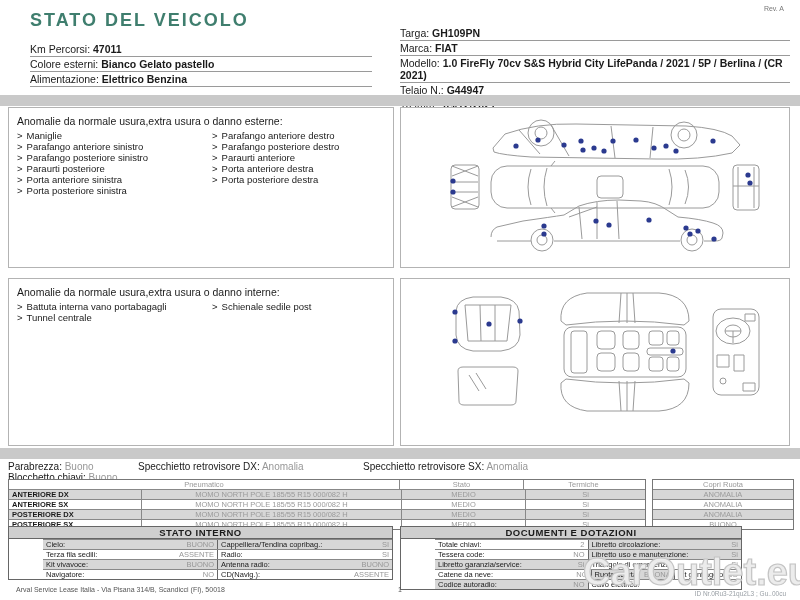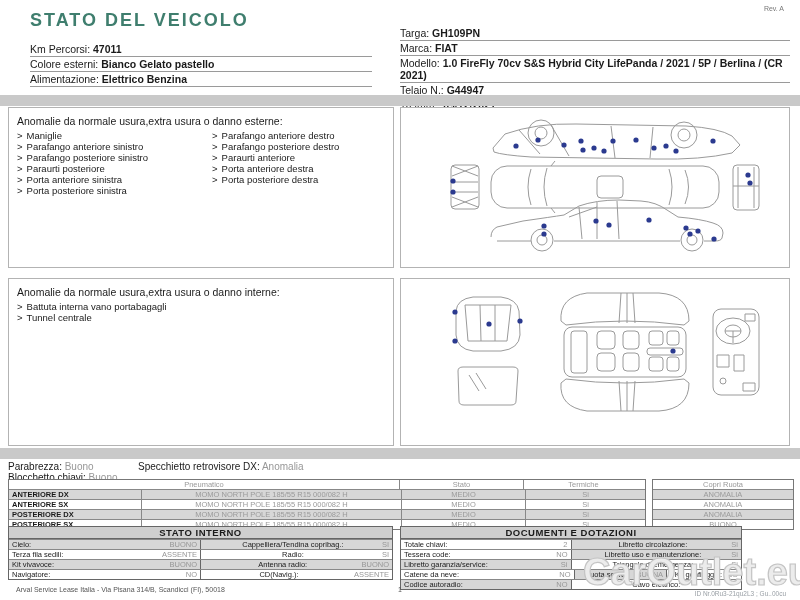--- a/index.html
+++ b/index.html
@@ -47,24 +47,24 @@
   .tc-stato{width:124px;text-align:center;color:#9a9a9a;}
   .tc-term{width:120px;text-align:center;color:#9a9a9a;}
   .tc-span{width:390px;} .tc-hs{width:124px;} .tc-ht{width:120px;}
   .tc-copri{width:100%;text-align:center;color:#9a9a9a;}
   
   .btable{position:absolute;border:1px solid #666;font-size:7.5px;box-sizing:border-box;background:#fff;}
   #stato-interno{left:8px;top:526px;width:385px;}
   #documenti{left:400px;top:526px;width:342px;}
   .btitle{height:11px;line-height:11px;text-align:center;font-size:9.5px;font-weight:bold;
           background:#cfcfcf;border-bottom:1px solid #666;letter-spacing:0.5px;}
-  .brow{display:flex;height:9px;line-height:9px;border-top:1px solid #888;}
+  .brow{display:flex;height:9px;line-height:9px;border-top:1px solid #888;margin-left:34px;}
   .brow:first-of-type{border-top:none;}
   .bhalf{flex:1;display:flex;padding:0 3px;box-sizing:border-box;overflow:hidden;white-space:nowrap;}
-  .bhalf+.bhalf{border-left:1px solid #666;text-align:center;}
+  .bhalf+.bhalf{border-left:1px solid #666;}
   .blabel{flex:1;} .bvalue{color:#979797;}
   .bshade{background:#d7d7d7;}
   .bpair{display:flex;box-sizing:border-box;padding:0 3px;overflow:hidden;white-space:nowrap;}
   .bpair1{width:55%;} .bpair2{flex:1;border-left:1px solid #666;}
   
   .footer-address{position:absolute;left:16px;top:586px;font-size:7px;color:#555;}
   .footer-page{position:absolute;left:398px;top:586px;font-size:7px;color:#555;}
   .footer-id{position:absolute;right:14px;top:590px;font-size:6.5px;color:#9aa0a6;}
   .watermark{position:absolute;left:583px;top:551px;font-size:38px;font-weight:bold;letter-spacing:0px;
              color:#ececec;-webkit-text-stroke:1.2px #c4c4c4;z-index:10;}
@@ -198,20 +198,23 @@
   </svg>
 </div>
 
 <div class="box" id="int-anom">
   <div class="anom-heading">Anomalie da normale usura,extra usura o danno interne:</div>
   <div class="anom-cols">
     <div class="anom-col1">
       <div class="anom-item"><span class="mark">&gt;</span><span>Battuta interna vano portabagagli</span></div>
       <div class="anom-item"><span class="mark">&gt;</span><span>Tunnel centrale</span></div>
     </div>
+    <div class="anom-col2">
+      <div class="anom-item"><span class="mark">&gt;</span><span>Schienale sedile post</span></div>
+    </div>
   </div>
 </div>
 
 <div class="box" id="int-diag">
   <svg class="diag-svg" viewBox="0 0 388 166">
     <g stroke="#9a9a9a" fill="none" stroke-width="1" stroke-linejoin="round">
 
       <path d="M55,32 Q56,20 72,18 L100,18 Q116,20 118,32 L119,56 Q118,70 100,72 L72,72 Q56,70 55,56 Z"></path>
       <path d="M64,26 L110,26 L106,62 L67,62 Z"></path>
       <path d="M79,26 L80,62 M94,26 L94,62"></path>
@@ -252,20 +255,21 @@
         <circle cx="88" cy="45" r="2.6"></circle>
       <circle cx="272" cy="72" r="2.6"></circle>
     </g>
   </svg>
 </div>
 
 <div id="condition">
   <div class="cond-line1">
     <div class="c1"><span>Parabrezza:</span> <span class="gv">Buono</span></div>
     <div class="c2"><span>Specchietto retrovisore DX:</span> <span class="gv">Anomalia</span></div>
+    <div class="c3"><span>Specchietto retrovisore SX:</span> <span class="gv">Anomalia</span></div>
   </div>
   <div class="cond-line2"><span>Blocchetto chiavi:</span> <span class="gv">Buono</span></div>
 </div>
 
 <div class="ttable" id="tyres-main">
   <div class="trow thead">
     <div class="tc tc-span">Pneumatico</div>
     <div class="tc tc-hs">Stato</div>
     <div class="tc tc-ht">Termiche</div>
   </div>

